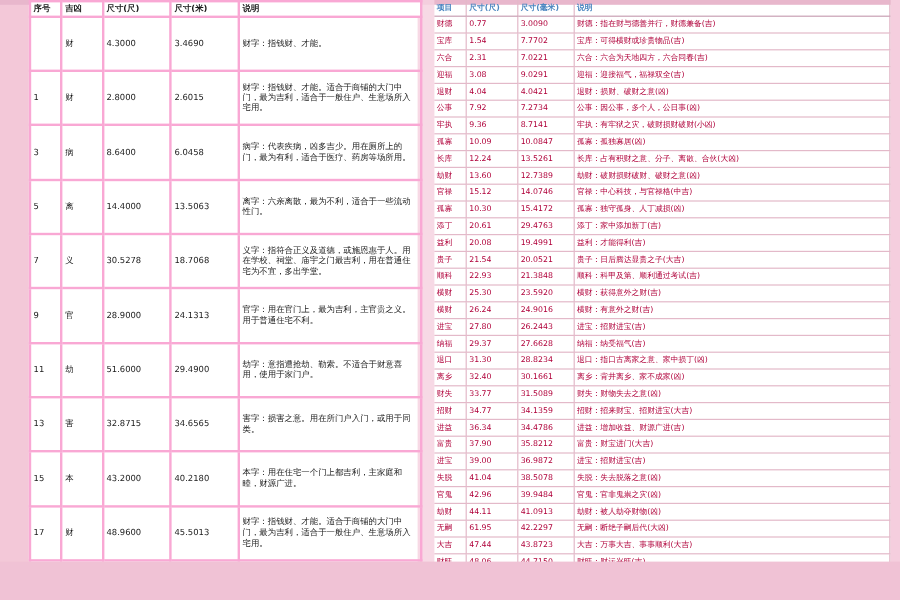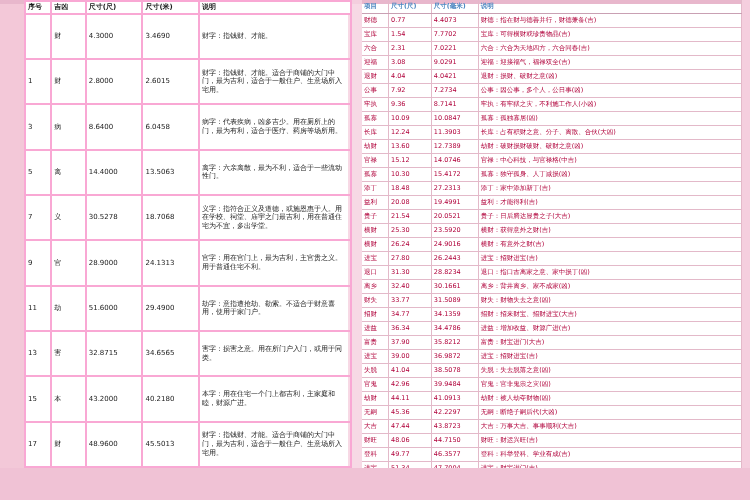--- a/index.html
+++ b/index.html
@@ -172,21 +172,21 @@
         <td class="rt-head-1">项目</td>
         <td>尺寸(尺)</td>
         <td>尺寸(毫米)</td>
         <td class="rt-head-4">说明</td>
       </tr>
     </thead>
     <tbody id="right-body">
         <tr>
           <td>财德</td>
           <td>0.77</td>
-          <td>4.4073</td>
+          <td>3.0090</td>
           <td>财德：指在财与德善并行，财德兼备(吉)</td>
         </tr>
         <tr>
           <td>宝库</td>
           <td>1.54</td>
           <td>7.7702</td>
           <td>宝库：可得横财或珍贵物品(吉)</td>
         </tr>
         <tr>
           <td>六合</td>
@@ -209,32 +209,32 @@
         <tr>
           <td>公事</td>
           <td>7.92</td>
           <td>7.2734</td>
           <td>公事：因公事，多个人，公日事(凶)</td>
         </tr>
         <tr>
           <td>牢执</td>
           <td>9.36</td>
           <td>8.7141</td>
-          <td>牢执：有牢狱之灾，不利施工作人(小凶)</td>
+          <td>牢执：有牢狱之灾，破财损财破财(小凶)</td>
         </tr>
         <tr>
           <td>孤寡</td>
           <td>10.09</td>
           <td>10.0847</td>
           <td>孤寡：孤独寡居(凶)</td>
         </tr>
         <tr>
           <td>长库</td>
           <td>12.24</td>
-          <td>11.3903</td>
+          <td>13.5261</td>
           <td>长库：占有积财之意、分子、离散、合伙(大凶)</td>
         </tr>
         <tr>
           <td>劫财</td>
           <td>13.60</td>
           <td>12.7389</td>
           <td>劫财：破财损财破财、破财之意(凶)</td>
         </tr>
         <tr>
           <td>官禄</td>
@@ -243,55 +243,67 @@
           <td>官禄：中心科技，与官禄格(中吉)</td>
         </tr>
         <tr>
           <td>孤寡</td>
           <td>10.30</td>
           <td>15.4172</td>
           <td>孤寡：独守孤身、人丁减损(凶)</td>
         </tr>
         <tr>
           <td>添丁</td>
-          <td>18.48</td>
-          <td>27.2313</td>
+          <td>20.61</td>
+          <td>29.4763</td>
           <td>添丁：家中添加新丁(吉)</td>
         </tr>
         <tr>
           <td>益利</td>
           <td>20.08</td>
           <td>19.4991</td>
           <td>益利：才能得利(吉)</td>
         </tr>
         <tr>
           <td>贵子</td>
           <td>21.54</td>
           <td>20.0521</td>
           <td>贵子：日后腾达显贵之子(大吉)</td>
         </tr>
         <tr>
+          <td>顺科</td>
+          <td>22.93</td>
+          <td>21.3848</td>
+          <td>顺科：科甲及第、顺利通过考试(吉)</td>
+        </tr>
+        <tr>
           <td>横财</td>
           <td>25.30</td>
           <td>23.5920</td>
           <td>横财：获得意外之财(吉)</td>
         </tr>
         <tr>
           <td>横财</td>
           <td>26.24</td>
           <td>24.9016</td>
           <td>横财：有意外之财(吉)</td>
         </tr>
         <tr>
           <td>进宝</td>
           <td>27.80</td>
           <td>26.2443</td>
           <td>进宝：招财进宝(吉)</td>
         </tr>
         <tr>
+          <td>纳福</td>
+          <td>29.37</td>
+          <td>27.6628</td>
+          <td>纳福：纳受福气(吉)</td>
+        </tr>
+        <tr>
           <td>退口</td>
           <td>31.30</td>
           <td>28.8234</td>
           <td>退口：指口古离家之意、家中损丁(凶)</td>
         </tr>
         <tr>
           <td>离乡</td>
           <td>32.40</td>
           <td>30.1661</td>
           <td>离乡：背井离乡、家不成家(凶)</td>
@@ -339,21 +351,21 @@
           <td>官鬼：官非鬼祟之灾(凶)</td>
         </tr>
         <tr>
           <td>劫财</td>
           <td>44.11</td>
           <td>41.0913</td>
           <td>劫财：被人劫夺财物(凶)</td>
         </tr>
         <tr>
           <td>无嗣</td>
-          <td>45.36</td>
+          <td>61.95</td>
           <td>42.2297</td>
           <td>无嗣：断绝子嗣后代(大凶)</td>
         </tr>
         <tr>
           <td>大吉</td>
           <td>47.44</td>
           <td>43.8723</td>
           <td>大吉：万事大吉、事事顺利(大吉)</td>
         </tr>
         <tr>

